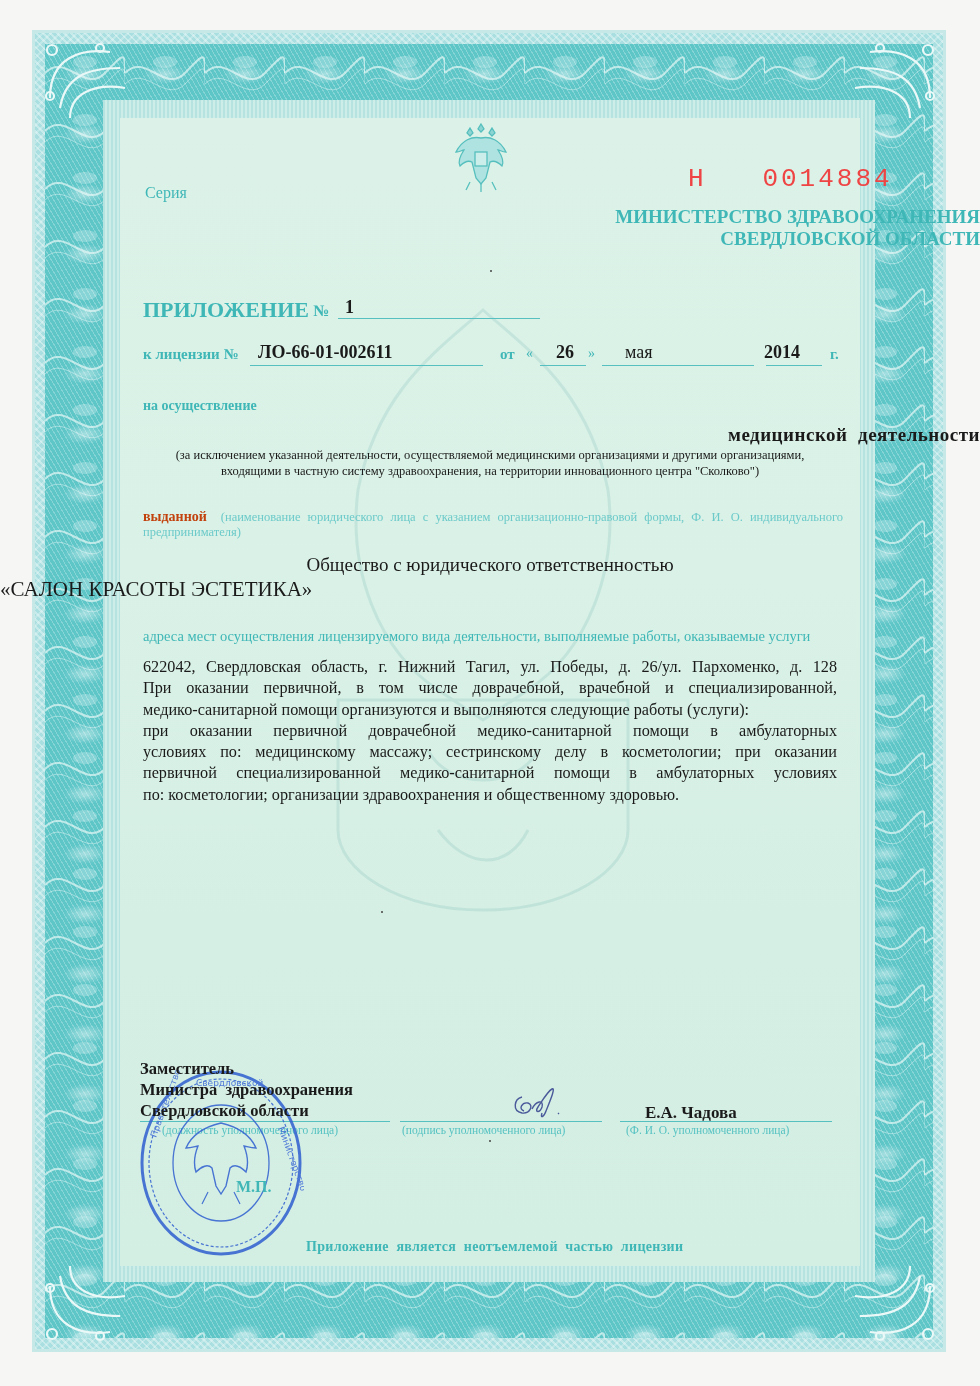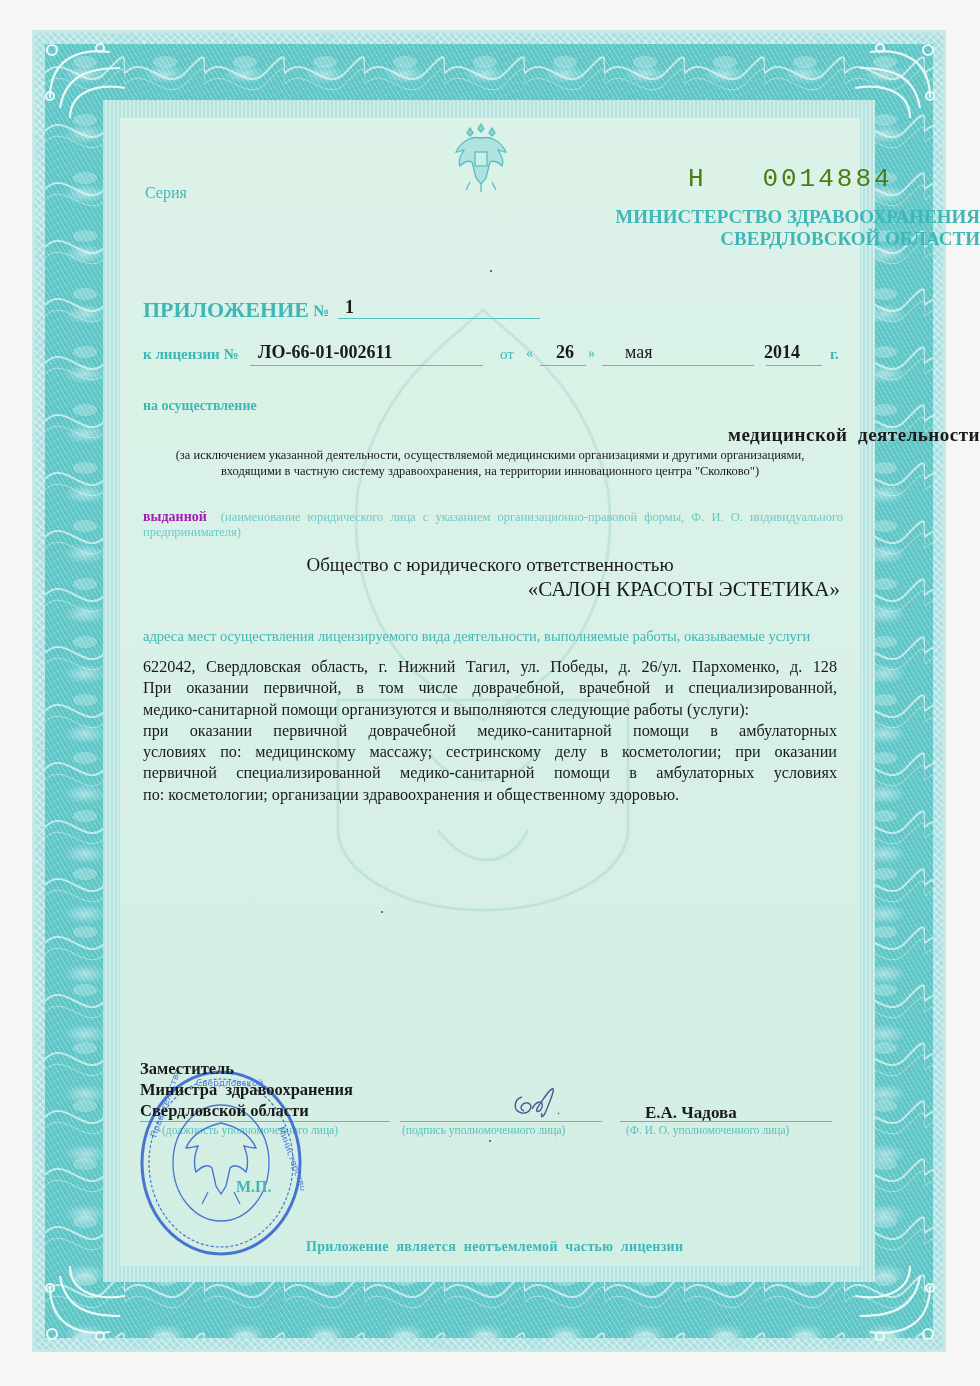--- a/index.html
+++ b/index.html
@@ -23,41 +23,41 @@
     background:linear-gradient(180deg,#dcf2e8 0%,#d9f1e6 40%,#d6efe4 70%,#d3eee3 100%);}
   .corner{position:absolute;width:90px;height:90px;}
   .corner svg{width:100%;height:100%;}
   
   .emblem{position:absolute;left:452px;top:118px;width:58px;height:78px;opacity:.85;}
   .watermark{position:absolute;left:318px;top:270px;width:330px;height:650px;opacity:.12;}
   .teal{color:#3fb7b7;}
   .dark{color:#1a1a1a;}
   .abs{position:absolute;white-space:nowrap;}
   .seria-label{left:145px;top:184px;font-size:16px;text-align:center;}
-  .seria-num{left:688px;top:164px;font-size:26px;font-family:"Liberation Mono","DejaVu Sans Mono",monospace;letter-spacing:3px;color:#4d7c0f;}
+  .seria-num{left:688px;top:164px;font-size:26px;font-family:"Liberation Mono","DejaVu Sans Mono",monospace;letter-spacing:3px;color:#ef4444;}
   .ministry{left:0;width:980px;text-align:right;font-weight:bold;font-size:19px;line-height:22px;}
   .ministry1{top:206px;} .ministry2{top:228px;}
   .app-label{left:143px;top:297px;font-size:22px;font-weight:bold;}
   .app-no{left:313px;top:302px;font-size:16px;font-weight:bold;}
   .app-val{left:345px;top:297px;font-size:18px;font-weight:bold;}
   .uline{position:absolute;height:1px;background:#56bfbf;}
   .lic-label{left:143px;top:346px;font-size:15px;font-weight:bold;}
   .lic-num{left:258px;top:342px;font-size:18px;font-weight:bold;}
-  .ot-label{left:500px;top:346px;font-size:15px;font-weight:normal;}
+  .ot-label{left:500px;top:346px;font-size:15px;font-weight:bold;}
   .q1{left:526px;top:346px;font-size:14px;} .q2{left:588px;top:346px;font-size:14px;}
   .day{left:556px;top:342px;font-size:18px;font-weight:bold;}
   .month{left:625px;top:342px;font-size:18px;font-weight:normal;}
   .year{left:764px;top:342px;font-size:18px;font-weight:bold;}
   .g-label{left:830px;top:346px;font-size:15px;font-weight:bold;}
   .nao-label{left:143px;top:398px;font-size:14px;font-weight:bold;}
   .activity{left:0;width:980px;top:424px;text-align:right;font-size:19px;font-weight:bold;letter-spacing:.5px;}
   .excl{position:absolute;left:150px;width:680px;top:447px;text-align:center;font-size:12.5px;line-height:16px;color:#1a1a1a;}
   .vyd-hint{position:absolute;left:143px;top:509px;width:700px;font-size:12.5px;line-height:15px;text-align:justify;text-align-last:left;}
   .org1{left:0;width:980px;top:554px;text-align:center;font-size:19px;}
-  .org2{left:0;width:840px;top:577px;text-align:right;font-size:21px;}
+  .org2{left:0;width:840px;top:577px;text-align:left;font-size:21px;}
   .addr-hint{position:absolute;left:143px;top:628px;width:692px;font-size:14.5px;line-height:17px;text-align:justify;}
   .body-text{position:absolute;left:143px;top:657px;width:694px;font-size:16.2px;line-height:21.3px;color:#1a1a1a;text-align:justify;}
   .body-text .line{display:block;text-align:justify;text-align-last:justify;}
   .body-text .line.last{text-align-last:left;}
   .sig-title{position:absolute;left:140px;top:1058px;font-size:16.5px;font-weight:bold;line-height:21px;color:#1a1a1a;z-index:3;}
   .sig-line{position:absolute;height:1px;background:#56bfbf;top:1121px;}
   .cap{position:absolute;top:1124px;font-size:11.5px;color:#55c2c2;white-space:nowrap;}
   .sig-name{left:645px;top:1103px;font-size:17px;font-weight:bold;}
   .signature{position:absolute;left:508px;top:1083px;width:70px;height:40px;}
   .stamp{position:absolute;left:138px;top:1068px;width:166px;height:190px;z-index:2;opacity:.85;}
@@ -175,21 +175,21 @@
   <div class="uline" style="left:602px;top:365px;width:152px"></div>
   <div class="abs dark year">2014</div>
   <div class="uline" style="left:766px;top:365px;width:56px"></div>
   <div class="abs teal g-label">г.</div>
 
   <div class="abs teal nao-label">на осуществление</div>
   <div class="abs dark activity" style="white-space:pre">медицинской  деятельности</div>
   <div class="excl">(за исключением указанной деятельности, осуществляемой медицинскими организациями и другими организациями, входящими в частную систему здравоохранения, на территории инновационного центра "Сколково")</div>
 
   <div class="vyd-hint teal">
-    <span style="font-weight:bold;font-size:14px;color:#a21caf;margin-right:14px;">выданной</span><span style="color:#6ccaca;">(наименование юридического лица с указанием организационно-правовой формы, Ф. И. О. индивидуального предпринимателя)</span>
+    <span style="font-weight:bold;font-size:14px;color:#c2410c;margin-right:14px;">выданной</span><span style="color:#6ccaca;">(наименование юридического лица с указанием организационно-правовой формы, Ф. И. О. индивидуального предпринимателя)</span>
   </div>
   <div class="abs dark org1">Общество с юридического ответственностью</div>
   <div class="abs dark org2">«САЛОН КРАСОТЫ ЭСТЕТИКА»</div>
 
   <div class="addr-hint teal">адреса мест осуществления лицензируемого вида деятельности, выполняемые работы, оказываемые услуги</div>
   <div class="body-text">
     <span class="line">622042, Свердловская область, г. Нижний Тагил, ул. Победы, д. 26/ул. Пархоменко, д. 128</span>
     <span class="line">При оказании первичной, в том числе доврачебной, врачебной и специализированной,</span>
     <span class="line" style="text-align-last:left">медико-санитарной помощи организуются и выполняются следующие работы (услуги):</span>
     <span class="line">при оказании первичной доврачебной медико-санитарной помощи в амбулаторных</span>

